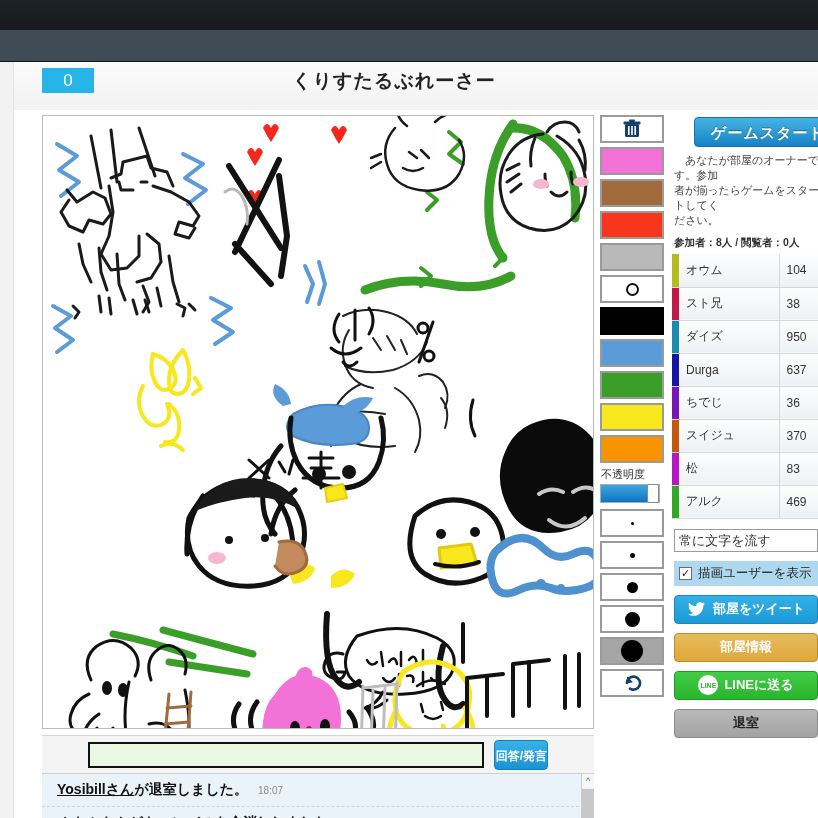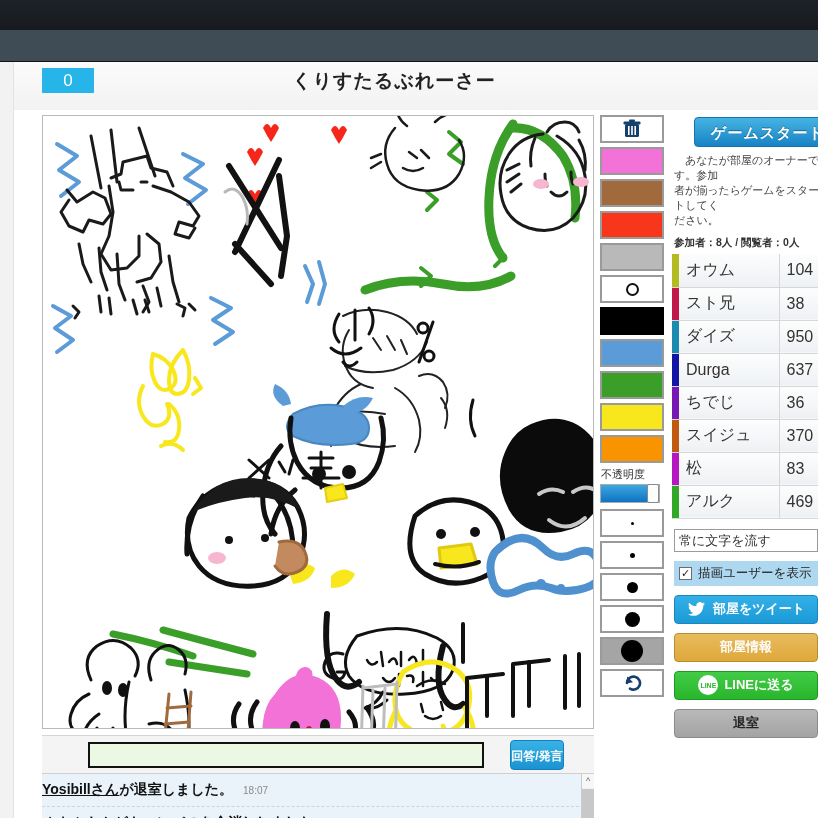--- a/index.html
+++ b/index.html
@@ -89,21 +89,21 @@
     border: 1px solid #1474ad; border-radius: 4px;
     color:#fff; font-size:15px; font-weight:bold; text-align:center; line-height:30px;
     letter-spacing:1px; text-shadow: 0 -1px 0 rgba(0,0,0,.35);
     overflow:hidden; white-space:nowrap;
   }
   .owner-note { margin: 6px 0 0 2px; width:148px; font-size:11px; color:#444; line-height:15px;
     white-space: pre-wrap; }
   .count-line { margin: 8px 12px 4px 2px; font-size:10.5px; color:#333; font-weight:bold; }
 
   table.players { border-collapse: collapse; width: 170px; margin-left:0; table-layout: fixed;}
-  table.players td { height: 33px; font-size:16px; color:#333; border-bottom:1px solid #d7d7d7;
+  table.players td { height: 33px; font-size:12px; color:#333; border-bottom:1px solid #d7d7d7;
     background: linear-gradient(180deg,#fdfdfd 0%,#eef1f4 100%); }
   td.pcolor { width:7px; padding:0; border-bottom:1px solid #fff; }
   td.pname { padding-left:7px; width:100px; overflow:hidden; white-space:nowrap; }
   td.pscore { padding-left:7px; border-left:1px solid #d7d7d7; }
 
   .sel-box { margin: 10px 0 0 2px; width:144px; height:23px; border:1px solid #9b9b9b;
     background:#fff; font-size:13px; color:#333; padding:2px 0 0 4px; }
   .chk-row { margin: 9px 0 0 2px; width:144px; height:25px; display:flex; align-items:center;
     font-size:12.5px; color:#222; padding-left:5px; }
   .chk-row.on { background:#add8ef; }
@@ -123,27 +123,27 @@
     width:20px;height:20px; display:flex; align-items:center; justify-content:center; }
 
   
   .chat-input-bar { position:absolute; left:42px; top:673px; width:552px; height:38px;
     background:#f4f4f4; border-top:1px solid #d5d5d5; }
   .chat-input { position:absolute; left:46px; top:6px; width:396px; height:26px;
     background:#eaf8e4; border:2px solid #111; }
   .send-btn { position:absolute; left:452px; top:4px; width:54px; height:30px;
     background: linear-gradient(180deg,#38b2e6 0%,#1b93d2 100%);
     border:1px solid #1480bb; border-radius:4px;
-    color:#fff; font-size:12px; font-weight:bold; text-align:center; line-height:30px;
-    overflow:hidden; white-space:nowrap;margin-left:16px; }
+    color:#fff; font-size:12px; font-weight:bold; text-align:right; line-height:30px;
+    overflow:hidden; white-space:nowrap; }
 
   .chat-log { position:absolute; left:42px; top:711px; width:552px; height:107px;
     background:#fafafa; border-top:1px solid #cfcfcf; overflow:hidden; }
   .msg { position:relative; height:33px; display:flex; align-items:center;
-    border-bottom:1px dashed #c9d6e2; padding-left:0; background:#eaf3fa; font-size:14px;text-align:right; }
+    border-bottom:1px dashed #c9d6e2; padding-left:15px; background:#eaf3fa; font-size:14px;text-align:right; }
   .msg.sys { background:#eaf3fa; font-weight:bold; color:#111; }
   .msg .uline { text-decoration: underline; }
   .msg .time { font-size:10px; color:#8a8a8a; margin-left:10px; font-weight:normal; }
   .chat-scroll { position:absolute; right:0; top:0; width:13px; height:107px;
     background:#f0f0f0; border-left:1px solid #ccc; }
   .chat-scroll .up { height:14px; display:flex; align-items:center; justify-content:center;
     font-size:9px; color:#666; background:#f7f7f7; }
   .chat-scroll .thumb { height:30px; background:#c8c8c8; margin-top:1px; }
 </style>
 </head>

